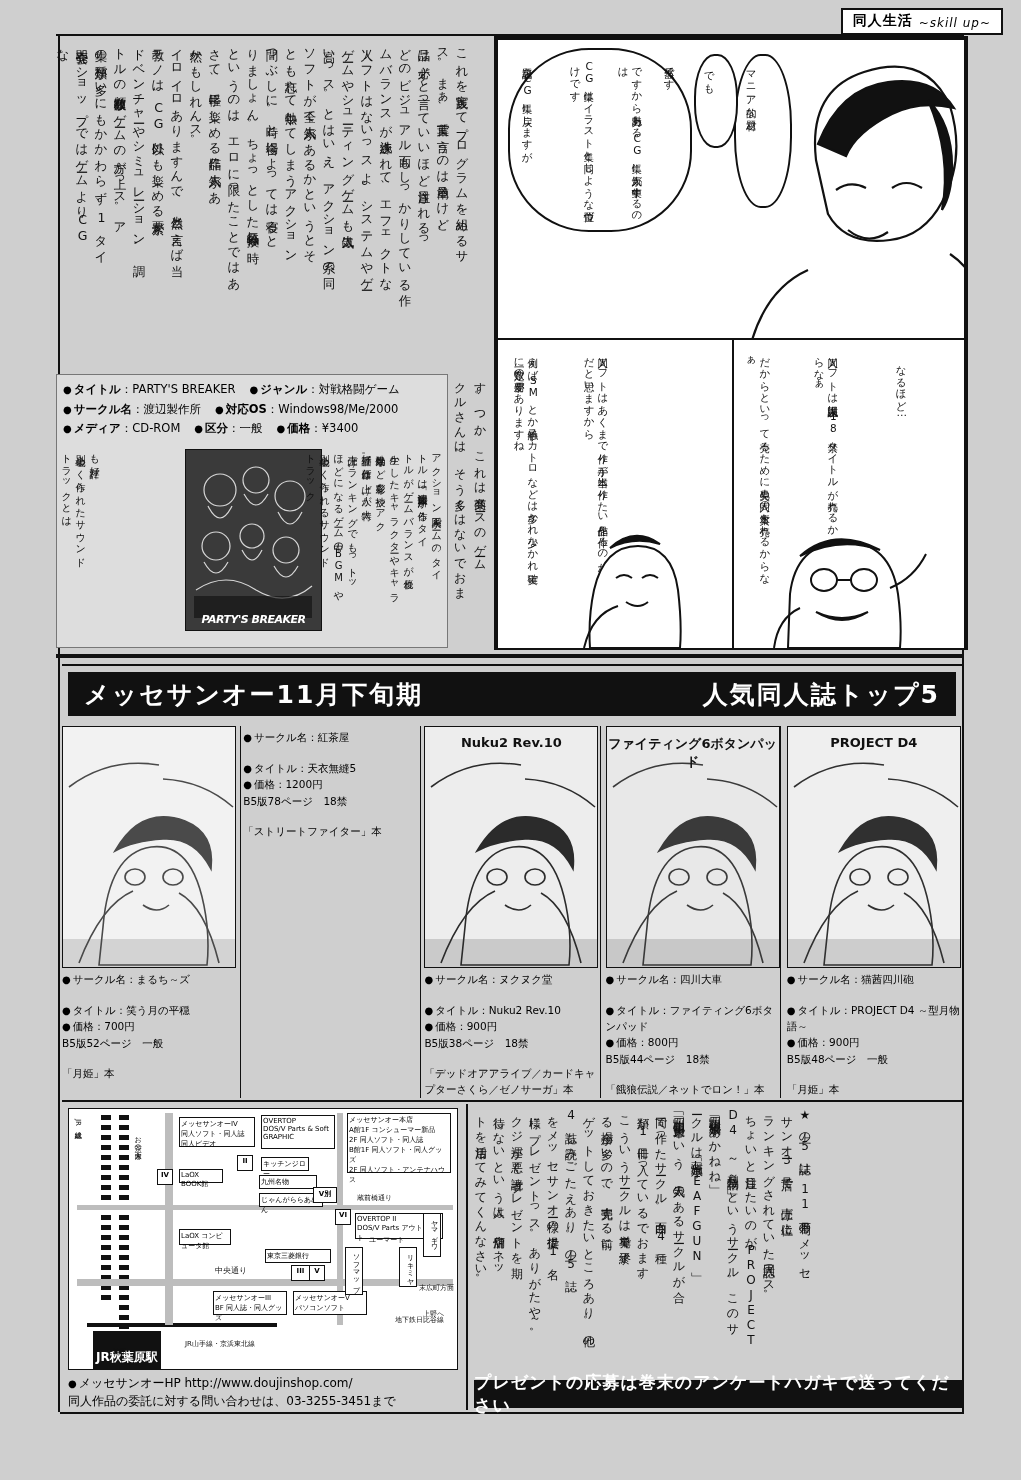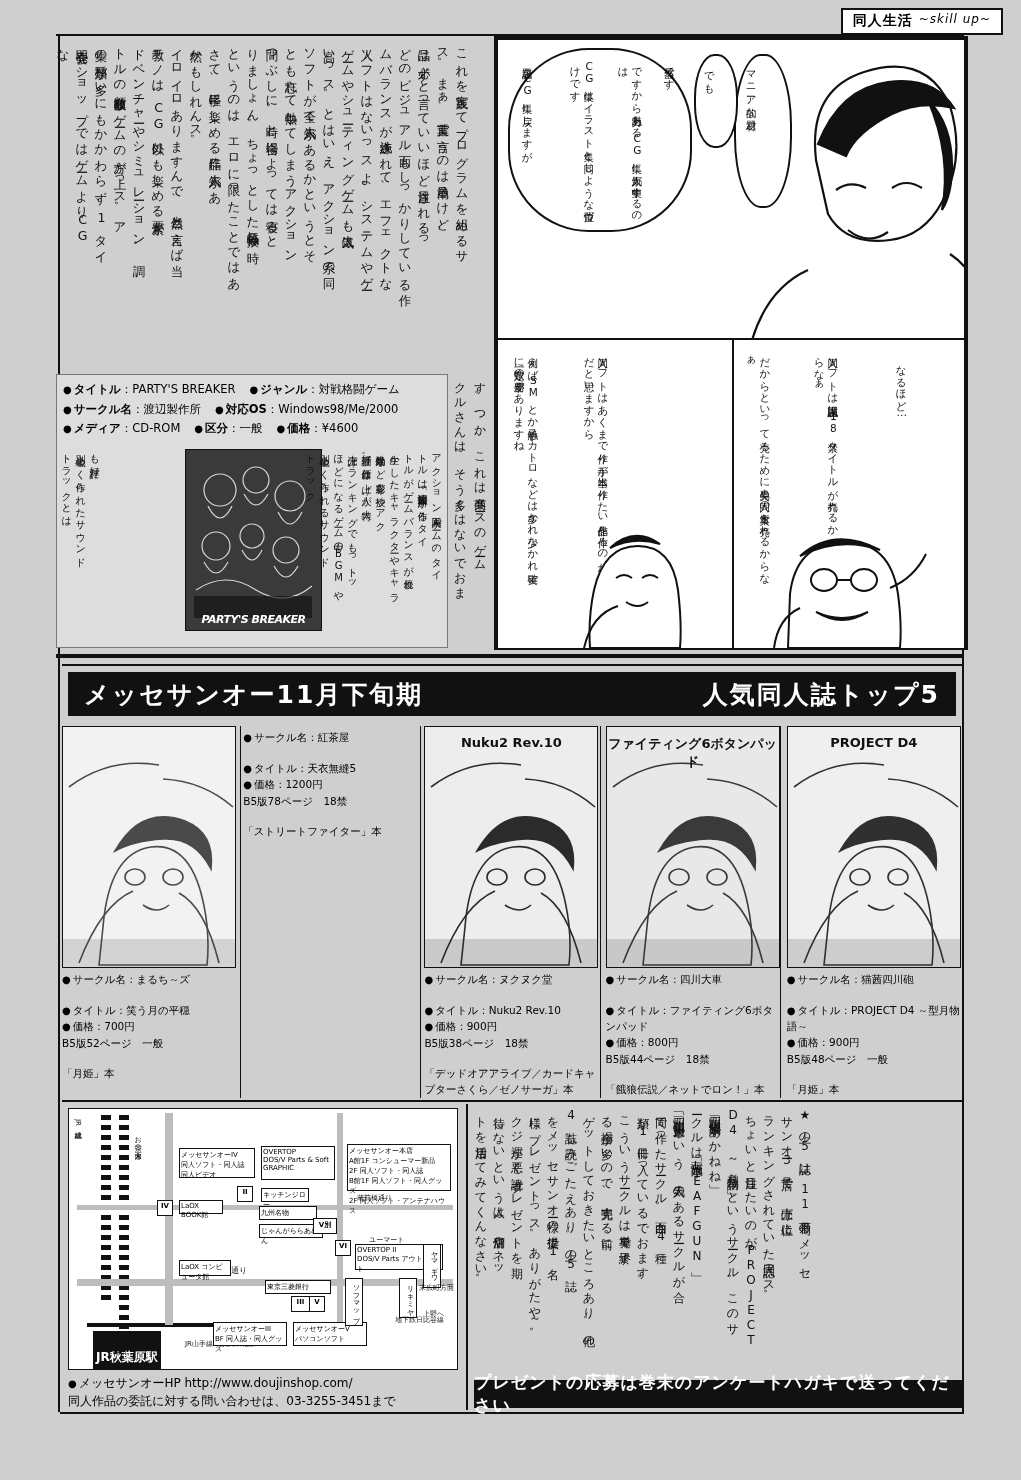--- a/index.html
+++ b/index.html
@@ -13,21 +13,21 @@
   .page{
     position:absolute;left:0;top:0;width:1021px;height:1480px;
     background:#cfcfcf;
   }
   
   .hdr{
     position:absolute;right:18px;top:8px;
     border:2px solid #111;background:#fff;
     padding:2px 10px 3px 10px;
     font-size:14px;font-weight:bold;letter-spacing:1px;
-    display:flex;align-items:flex-start;gap:6px;
+    display:flex;align-items:flex-end;gap:6px;
   }
   .hdr .sub{font-size:12px;font-weight:normal;font-style:italic;}
   .rule{position:absolute;background:#111;}
 
   
   .vtext{
     writing-mode:vertical-rl;
     text-orientation:upright;
     font-family:"DejaVu Sans", sans-serif;
     line-height:1.35;
@@ -109,21 +109,21 @@
   .info .ln2{white-space:normal;margin-top:14px;}
   .vsep{position:absolute;top:726px;width:1px;height:372px;background:#111;}
 
   
   .mapbox{
     position:absolute;left:68px;top:1108px;width:388px;height:260px;
     background:#fff;border:1px solid #111;overflow:hidden;
   }
   .mapbox .blk{position:absolute;background:#111;}
   .mapbox .lbl{position:absolute;font-size:7px;line-height:1.1;color:#111;}
-  .mapbox .box{position:absolute;border:1px solid #111;background:#fff;font-size:7px;padding:1px;box-sizing:border-box;margin-top:31px;}
+  .mapbox .box{position:absolute;border:1px solid #111;background:#fff;font-size:7px;padding:1px;box-sizing:border-box;}
   .mapbox .bbox{position:absolute;background:#111;color:#fff;font-size:12px;font-weight:bold;padding:18px 3px;}
   .mapbox .road{position:absolute;background:#bdbdbd;}
   .mapbox .railv{position:absolute;background:repeating-linear-gradient(180deg,#111 0 5px,#fff 5px 10px);}
 
   .hpline{
     position:absolute;left:68px;top:1374px;width:388px;font-size:12px;line-height:1.5;
   }
   .presentbar{
     position:absolute;left:474px;top:1380px;width:488px;height:28px;
     background:#111;color:#fff;font-size:17px;font-weight:bold;
@@ -247,21 +247,21 @@
         <span class="bul"><b>タイトル</b>：<span>PARTY'S BREAKER</span></span>
         <span class="bul"><b>ジャンル</b>：<span>対戦格闘ゲーム</span></span>
       </div>
       <div class="row">
         <span class="bul"><b>サークル名</b>：<span>渡辺製作所</span></span>
         <span class="bul"><b>対応OS</b>：<span>Windows98/Me/2000</span></span>
       </div>
       <div class="row">
         <span class="bul"><b>メディア</b>：<span>CD-ROM</span></span>
         <span class="bul"><b>区分</b>：<span>一般</span></span>
-        <span class="bul"><b>価格</b>：<span>¥4600</span></span>
+        <span class="bul"><b>価格</b>：<span>¥3400</span></span>
       </div>
     </div>
     <div class="swbody">
       <div class="pkg">
         <svg width="135" height="180" viewBox="0 0 135 180">
           <rect x="0" y="0" width="135" height="180" fill="#3a3a3a"></rect>
           <g stroke="#e8e8e8" stroke-width="1.2" fill="none" opacity="0.9">
             <circle cx="34" cy="40" r="16"></circle>
               <path d="M22 56 q12 24 24 0"></path>
             <circle cx="70" cy="30" r="13"></circle>
@@ -440,21 +440,21 @@
     <div class="box" style="left:110px;top:8px;width:76px;height:30px;">
       <div>メッセサンオーIV</div>
       <div>同人ソフト・同人誌</div>
       <div>同人ビデオ</div>
     </div>
     <div class="box" style="left:192px;top:6px;width:74px;height:34px;">
       <div>OVERTOP</div>
       <div>DOS/V Parts &amp; Soft</div>
       <div>GRAPHIC</div>
     </div>
-    <div class="box" style="left:278px;top:4px;width:104px;height:47px;">
+    <div class="box" style="left:278px;top:4px;width:104px;height:60px;">
       <div>メッセサンオー本店</div>
       <div>A館1F コンシューマー新品</div>
       <div>2F 同人ソフト・同人誌</div>
       <div>B館1F 同人ソフト・同人グッズ</div>
       <div>2F 同人ソフト・アンテナハウス</div>
     </div>
     <div class="box" style="left:286px;top:104px;width:88px;height:26px;">
       <div>OVERTOP II</div>
       <div>DOS/V Parts アウトレット</div>
     </div>

